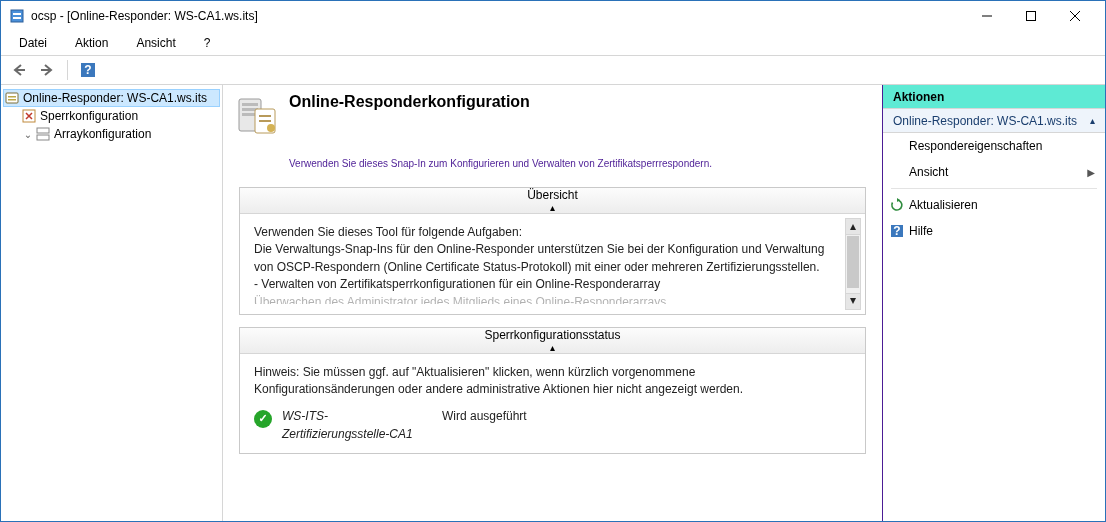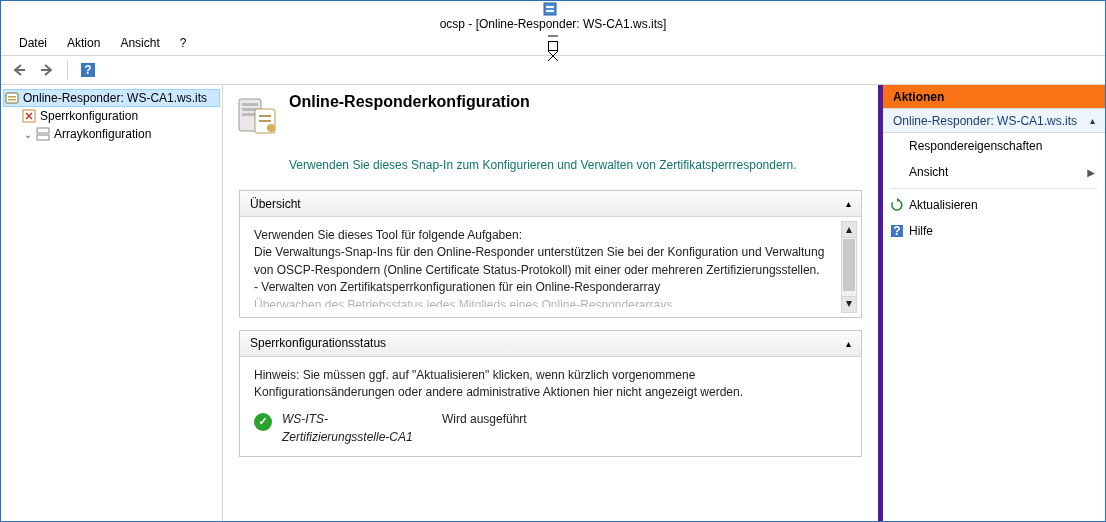--- a/index.html
+++ b/index.html
@@ -1,69 +1,69 @@
 <!DOCTYPE html>
 <html><head>
 <meta charset="utf-8">
 <style>
   * { box-sizing: border-box; margin: 0; padding: 0; font-family: "Segoe UI", Tahoma, sans-serif; font-size: 12px; }
   body { background: #fff; width: 1106px; height: 522px; overflow: hidden; border: 1px solid #2a71b8; }
   
   
-  .titlebar { height: 30px; display: flex; align-items: center; padding: 0 8px; flex-direction: column; }
+  .titlebar { height: 30px; display: flex; align-items: center; padding: 0 8px; }
   .titlebar .app-icon { width: 16px; height: 16px; margin-right: 6px; display:inline-flex; align-items:center; justify-content:center;}
   .titlebar .title-text { flex: 1; color: #000; }
   .winbtn { width: 44px; height: 28px; display: flex; align-items: center; justify-content: center; }
   
   
-  .menubar { height: 24px; display: flex; align-items: center; padding: 0 10px; gap: 4px; }
+  .menubar { height: 24px; display: flex; align-items: center; padding: 0 10px; gap: 12px; }
   .menubar .item { padding: 2px 8px; }
 
   
   .toolbar { height: 30px; border-top: 1px solid #d6d6d6; border-bottom: 1px solid #d6d6d6; display: flex; align-items: center; padding: 0 6px; gap: 4px; background: #fff; }
   .tb-btn { width: 24px; height: 24px; display:flex; align-items:center; justify-content:center; border-radius:2px;}
   .tb-sep { width: 1px; height: 20px; background: #d6d6d6; margin: 0 4px;}
 
   
   .workspace { display: flex; height: calc(522px - 30px - 24px - 30px - 2px); }
   .tree-pane { width: 222px; border-right: 1px solid #d6d6d6; padding: 4px 2px; overflow:hidden; }
-  .center-pane { flex: 1; border-right: 5px solid #4c1d95; overflow: hidden; padding: 2px 6px 0 6px; background:#fff;}
+  .center-pane { flex: 1; border-right: 1px solid #4c1d95; overflow: hidden; padding: 2px 6px 0 6px; background:#fff;}
   .actions-pane { width: 222px; }
 
   
   .tree-row { display:flex; align-items:center; height:18px; padding-right:4px; white-space:nowrap;}
   .tree-row .twisty { width:14px; text-align:center; color:#666; font-size:10px;}
   .tree-row .ticon { width:16px; height:16px; margin-right:3px; display:inline-flex; align-items:center; justify-content:center;}
   .tree-row.selected { background:#cce8ff; border:1px solid #99d1ff; height:18px; }
   .tree-row.indent1 { padding-left:18px; }
   .tree-row.indent2 { padding-left:34px; }
 
   
   .cheader { display:flex; align-items:flex-start; gap:10px; padding:6px 6px 12px 6px;}
   .cheader .big-icon { width:44px; height:44px; flex:0 0 auto;}
   .cheader h1 { font-size:16px; font-weight:600; margin-bottom:4px;}
-  .cheader p { font-size:12px; color:#0f766e;margin-top:47px;}
+  .cheader p { font-size:10px; color:#4c1d95;margin-top:47px;}
   
   
   .panel { border:1px solid #c9c9c9; margin:6px 10px 12px 10px; }
-  .panel-head { background:linear-gradient(#fcfcfc,#ededed); border-bottom:1px solid #d6d6d6; height:26px; display:flex; align-items:center; justify-content:space-between; padding:0 10px; font-size:12px;}
+  .panel-head { background:linear-gradient(#fcfcfc,#ededed); border-bottom:1px solid #d6d6d6; height:26px; display:flex; align-items:center; justify-content:space-between; padding:0 10px; font-size:12px;flex-direction:column;}
   .panel-body { position:relative; padding:10px 28px 10px 14px; font-size:12px; color:#222; line-height:1.45; }
   .panel-scroll { position:relative; max-height:108px; overflow:hidden;}
   .fake-scrollbar { position:absolute; right:4px; top:4px; bottom:4px; width:16px; background:#f0f0f0; border:1px solid #d6d6d6;}
   .fake-scrollbar .btn { height:16px; background:#e6e6e6; border-bottom:1px solid #d6d6d6; display:flex;align-items:center;justify-content:center;}
   .fake-scrollbar .btn.bot { position:absolute; bottom:0; left:0; right:0; border-top:1px solid #d6d6d6; border-bottom:none;}
   .fake-scrollbar .thumb { position:absolute; top:17px; left:1px; right:1px; height:52px; background:#c9c9c9;}
   a.link { color:#0066cc; text-decoration:underline; }
 
   .status-row { display:flex; align-items:flex-start; gap:10px; margin-top:10px;}
   .status-row .tick { width:18px; height:18px; border-radius:50%; background:#26a52a; display:flex; align-items:center; justify-content:center; color:#fff; font-weight:bold; font-size:11px; flex:0 0 auto; margin-top:2px;}
   .status-row .name { width:150px;font-style:italic;}
   
   
-  .actions-head { background:#f97316; height:24px; display:flex; align-items:center; padding:0 10px; border-bottom:1px solid #d6d6d6; font-size:12px;}
+  .actions-head { background:#5eead4; height:24px; display:flex; align-items:center; padding:0 10px; border-bottom:1px solid #d6d6d6; font-size:12px;}
   .actions-sub { background:#eef4fb; height:24px; display:flex; align-items:center; justify-content:space-between; padding:0 10px; border-bottom:1px solid #d6d6d6; color:#1a3e6e;}
   .action-item { display:flex; align-items:center; height:26px; padding:0 10px 0 26px; position:relative;}
   .action-item .aicon { position:absolute; left:6px; width:16px; height:16px; display:flex; align-items:center; justify-content:center;}
   .action-sep { height:1px; background:#e3e3e3; margin:3px 8px;}
   .chev-up {font-size:10px;}
   .chev-right{font-size:10px; color:#555;}
   
   svg { display:block; }
 </style>
 </head>
@@ -181,21 +181,21 @@
 
     <div class="panel">
       <div class="panel-head">
         <span>Übersicht</span>
         <span class="chev-up">▴</span>
       </div>
       <div class="panel-body panel-scroll">
         <div>Verwenden Sie dieses Tool für folgende Aufgaben:</div>
         <div>Die Verwaltungs-Snap-Ins für den Online-Responder unterstützen Sie bei der Konfiguration und Verwaltung von OSCP-Respondern (Online Certificate Status-Protokoll) mit einer oder mehreren Zertifizierungsstellen.</div>
         <div>-  Verwalten von Zertifikatsperrkonfigurationen für ein Online-Responderarray</div>
-        <div style="opacity:.35; overflow:hidden; height:10px;">   Überwachen des Betriebsstatus jedes Mitglieds eines Online-Responderarrays</div>
+        <div style="opacity:.35; overflow:hidden; height:10px;">   Überwachen des Administrator jedes Mitglieds eines Online-Responderarrays</div>
         <div class="fake-scrollbar">
           <div class="btn">▴</div>
           <div class="thumb"></div>
           <div class="btn bot">▾</div>
         </div>
       </div>
     </div>
 
     <div class="panel">
       <div class="panel-head">

